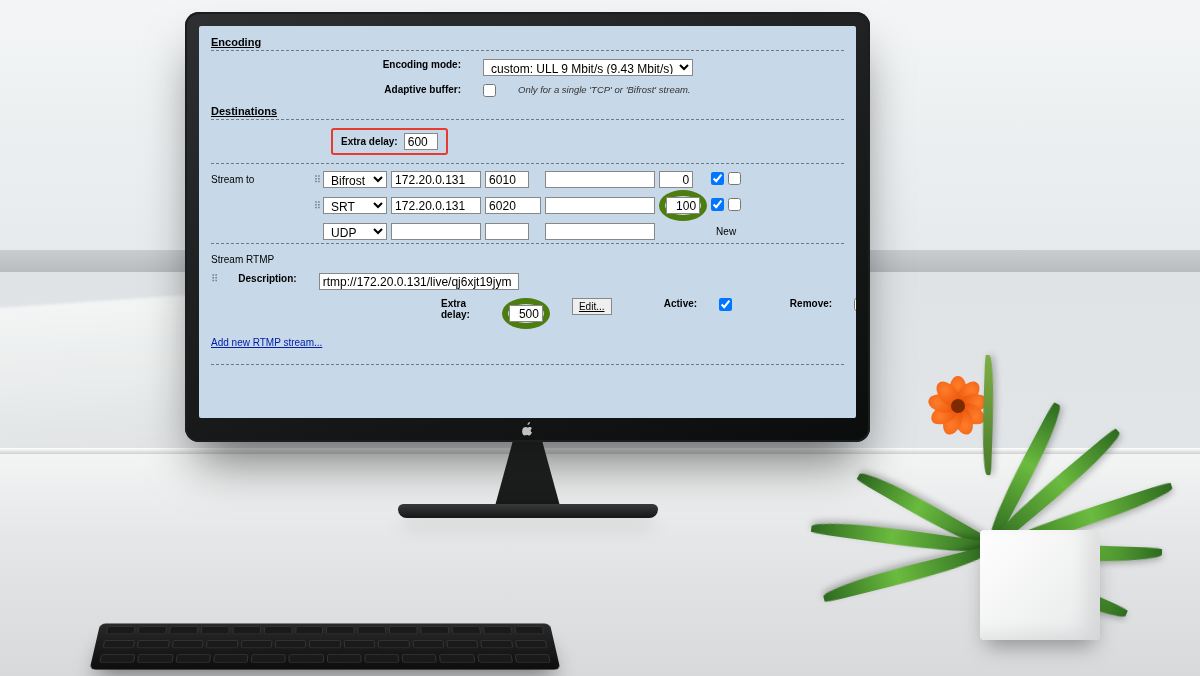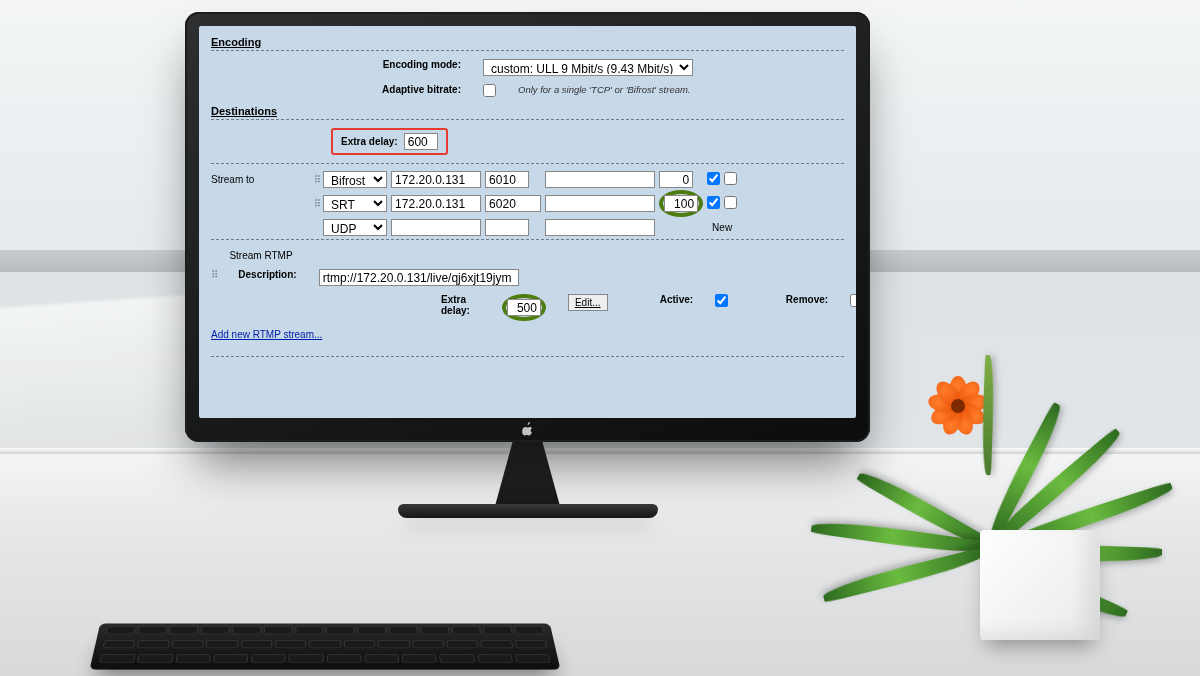--- a/index.html
+++ b/index.html
@@ -34,21 +34,21 @@
   .lbl{font-weight:bold;}
   .field-label{width:140px;text-align:right;font-weight:bold;font-size:10px;}
   select,input[type=text]{font-size:12px;font-family:inherit;background:#fff;border:1px solid #888;padding:1px 3px;box-sizing:border-box;height:17px;}
   input[type=checkbox]{width:13px;height:13px;margin:0;}
   .hint{font-style:italic;font-size:9.5px;color:#333;}
   .hl-box{border:2px solid #e63b2e;border-radius:3px;padding:3px 8px;display:inline-flex;align-items:center;gap:6px;}
   table.st{border-collapse:collapse;font-size:10px;}
   table.st th{text-align:left;font-weight:bold;padding:0 6px 2px 2px;}
   table.st td{padding:1px 4px 1px 0;vertical-align:middle;}
   .grip{color:#6d7a88;letter-spacing:-2px;cursor:grab;}
-  .circ{border:4px solid #4d7c0f;border-radius:50%;}
+  .circ{border:6px solid #4d7c0f;border-radius:50%;}
   .btn{font-size:10px;background:#efefef;border:1px solid #888;padding:0 6px;height:17px;text-decoration:underline;cursor:pointer;}
   .linklike{color:#0020aa;text-decoration:underline;font-size:10px;cursor:pointer;}
   .side-col{display:inline-block;width:100px;vertical-align:top;font-size:10px;}
   .center-col{display:inline-block;vertical-align:top;}
 </style>
 </head>
 <body>
 
 <div class="scene">
   <div class="wall-strip"></div>
@@ -144,21 +144,21 @@
 
           <div class="sect-title">Encoding</div>
           <hr class="dashline">
           <div class="row" style="margin-left:110px;">
             <span class="field-label">Encoding mode:</span>
             <select style="width:210px;">
               <option>custom: ULL 9 Mbit/s (9.43 Mbit/s)</option>
             </select>
           </div>
           <div class="row" style="margin-left:110px;">
-            <span class="field-label">Adaptive bitrate:</span>
+            <span class="field-label">Adaptive buffer:</span>
             <input type="checkbox" style="">
             <span class="hint">Only for a single 'TCP' or 'Bifrost' stream.</span>
           </div>
 
           <div class="sect-title" style="margin-top:6px;">Destinations</div>
           <hr class="dashline">
 
           <div class="row" style="margin-left:120px;">
             <span class="hl-box">
               <span class="lbl">Extra delay:</span>
@@ -206,21 +206,21 @@
                   <td colspan="2" style="text-align:center">New</td>
                 </tr>
               </tbody>
                 </table>
             </span>
           </div>
 
           <hr class="dashline">
 
           <div>
-            <span class="side-col" style="padding-top:4px;text-align:center;">Stream RTMP</span>
+            <span class="side-col" style="padding-top:4px;">Stream RTMP</span>
             <span class="center-col">
               <div class="row">
                 <span class="grip">⠿</span>
                 <span class="lbl">Description:</span>
                 <input type="text" style="width: 200px;" value="rtmp://172.20.0.131/live/qj6xjt19jym">
               </div>
               <div class="row" style="margin-left:230px;">
                 <span class="lbl">Extra delay:</span>
                 <span class="circ" style="display:inline-block;padding:1px;">
                   <input type="text" style="width: 34px; text-align: right;" value="500">

